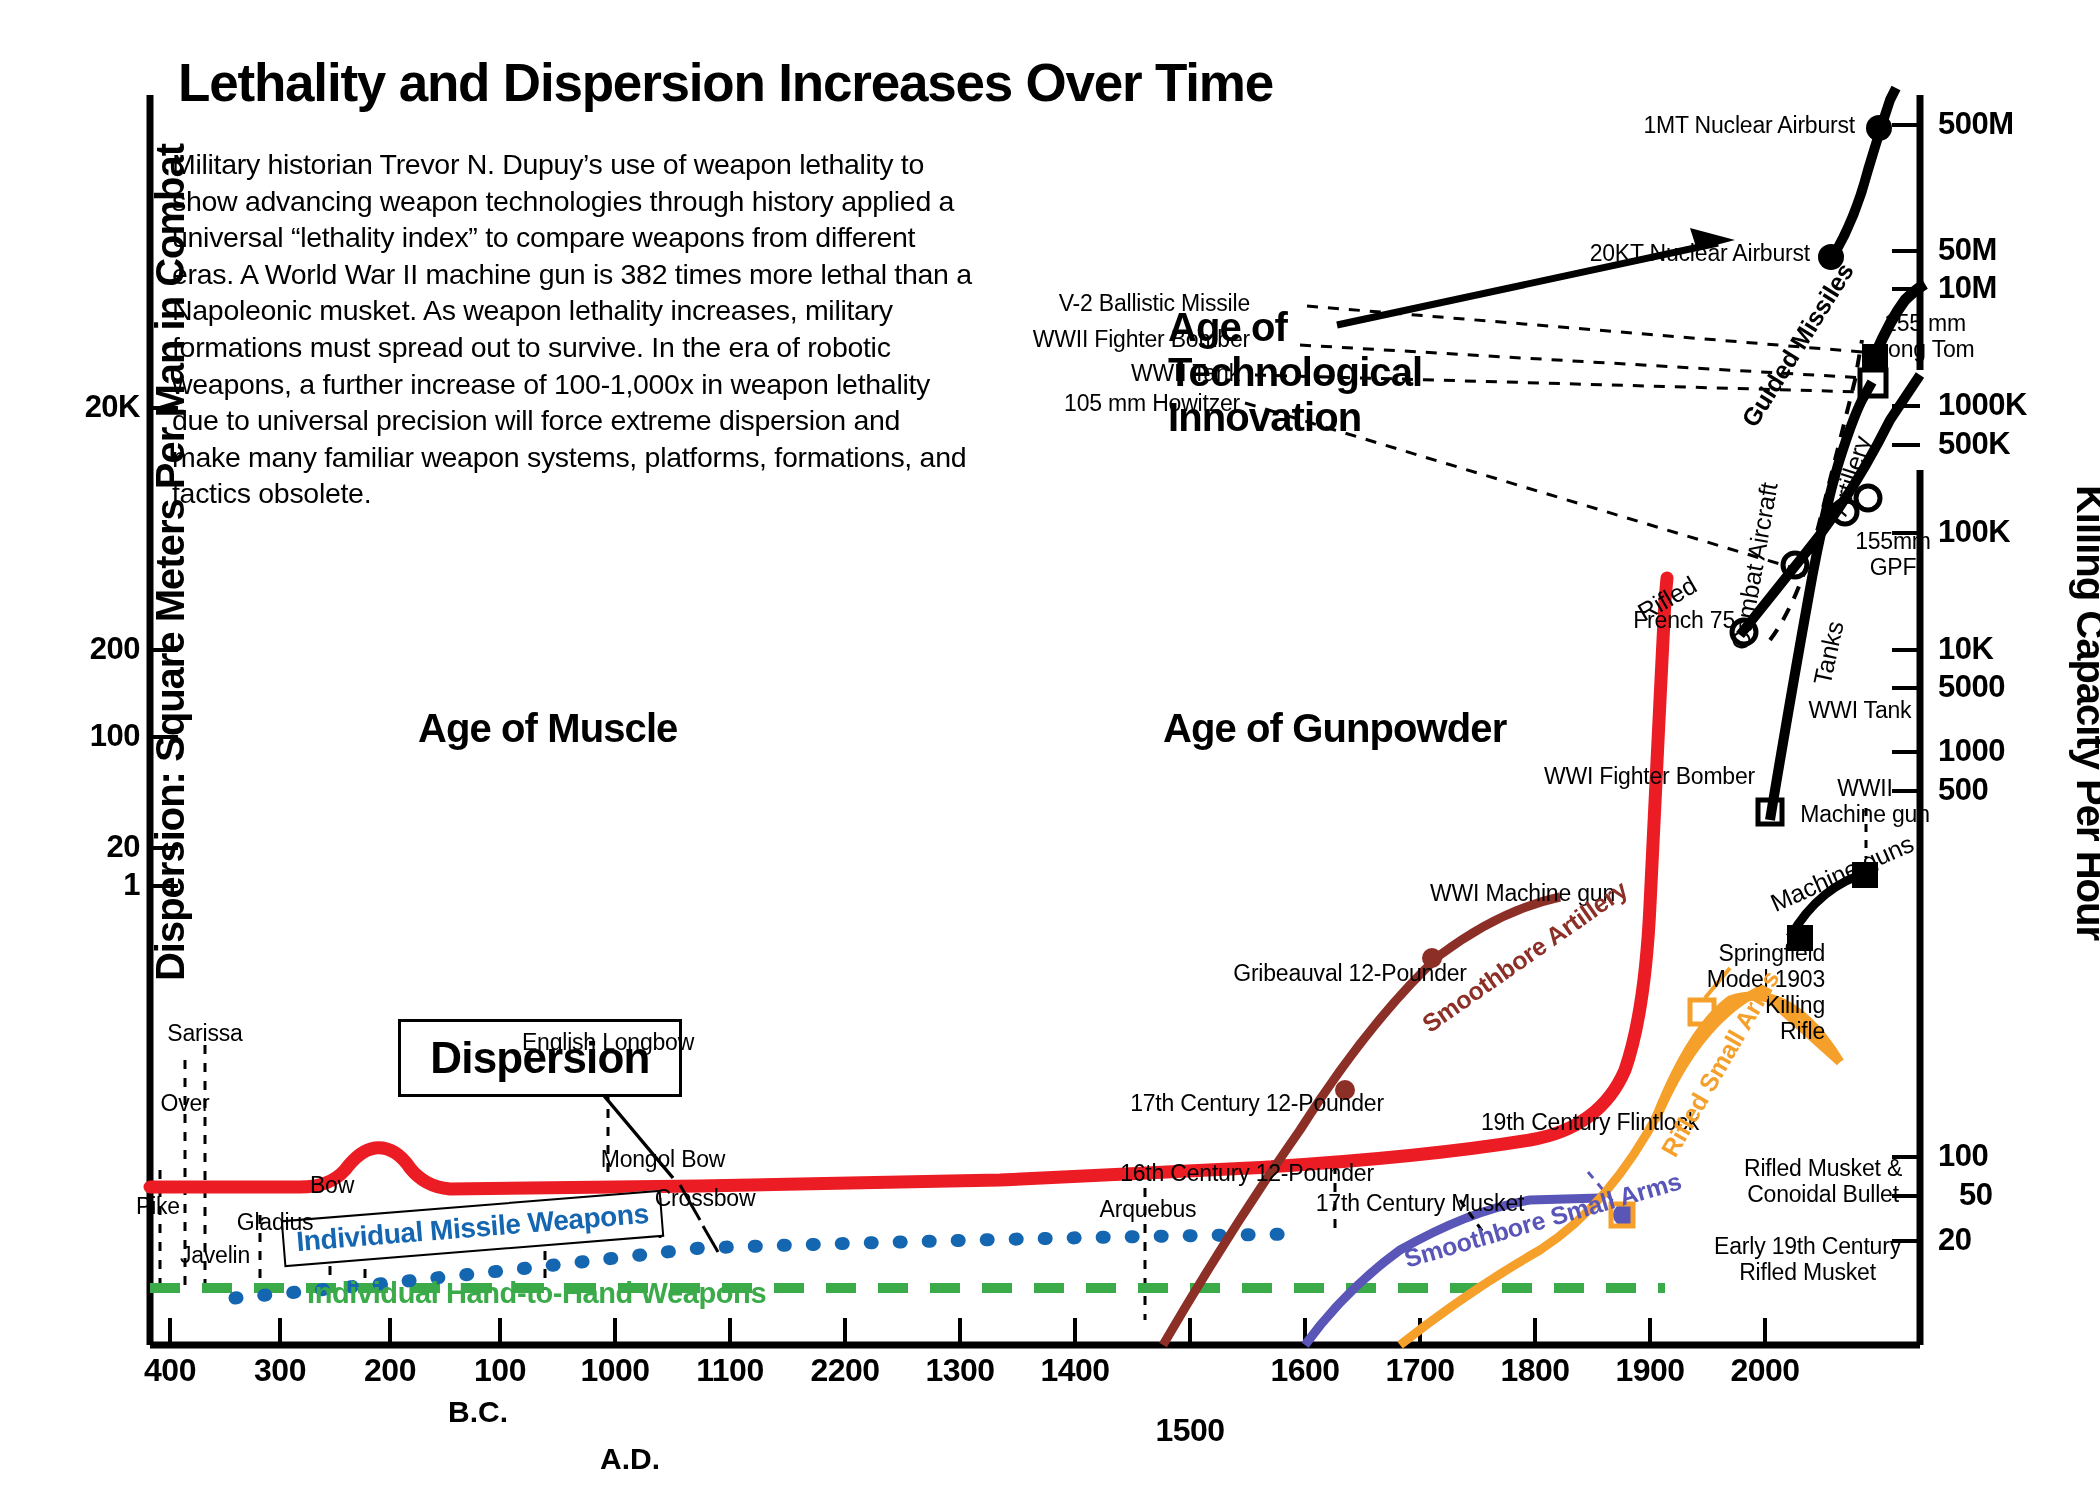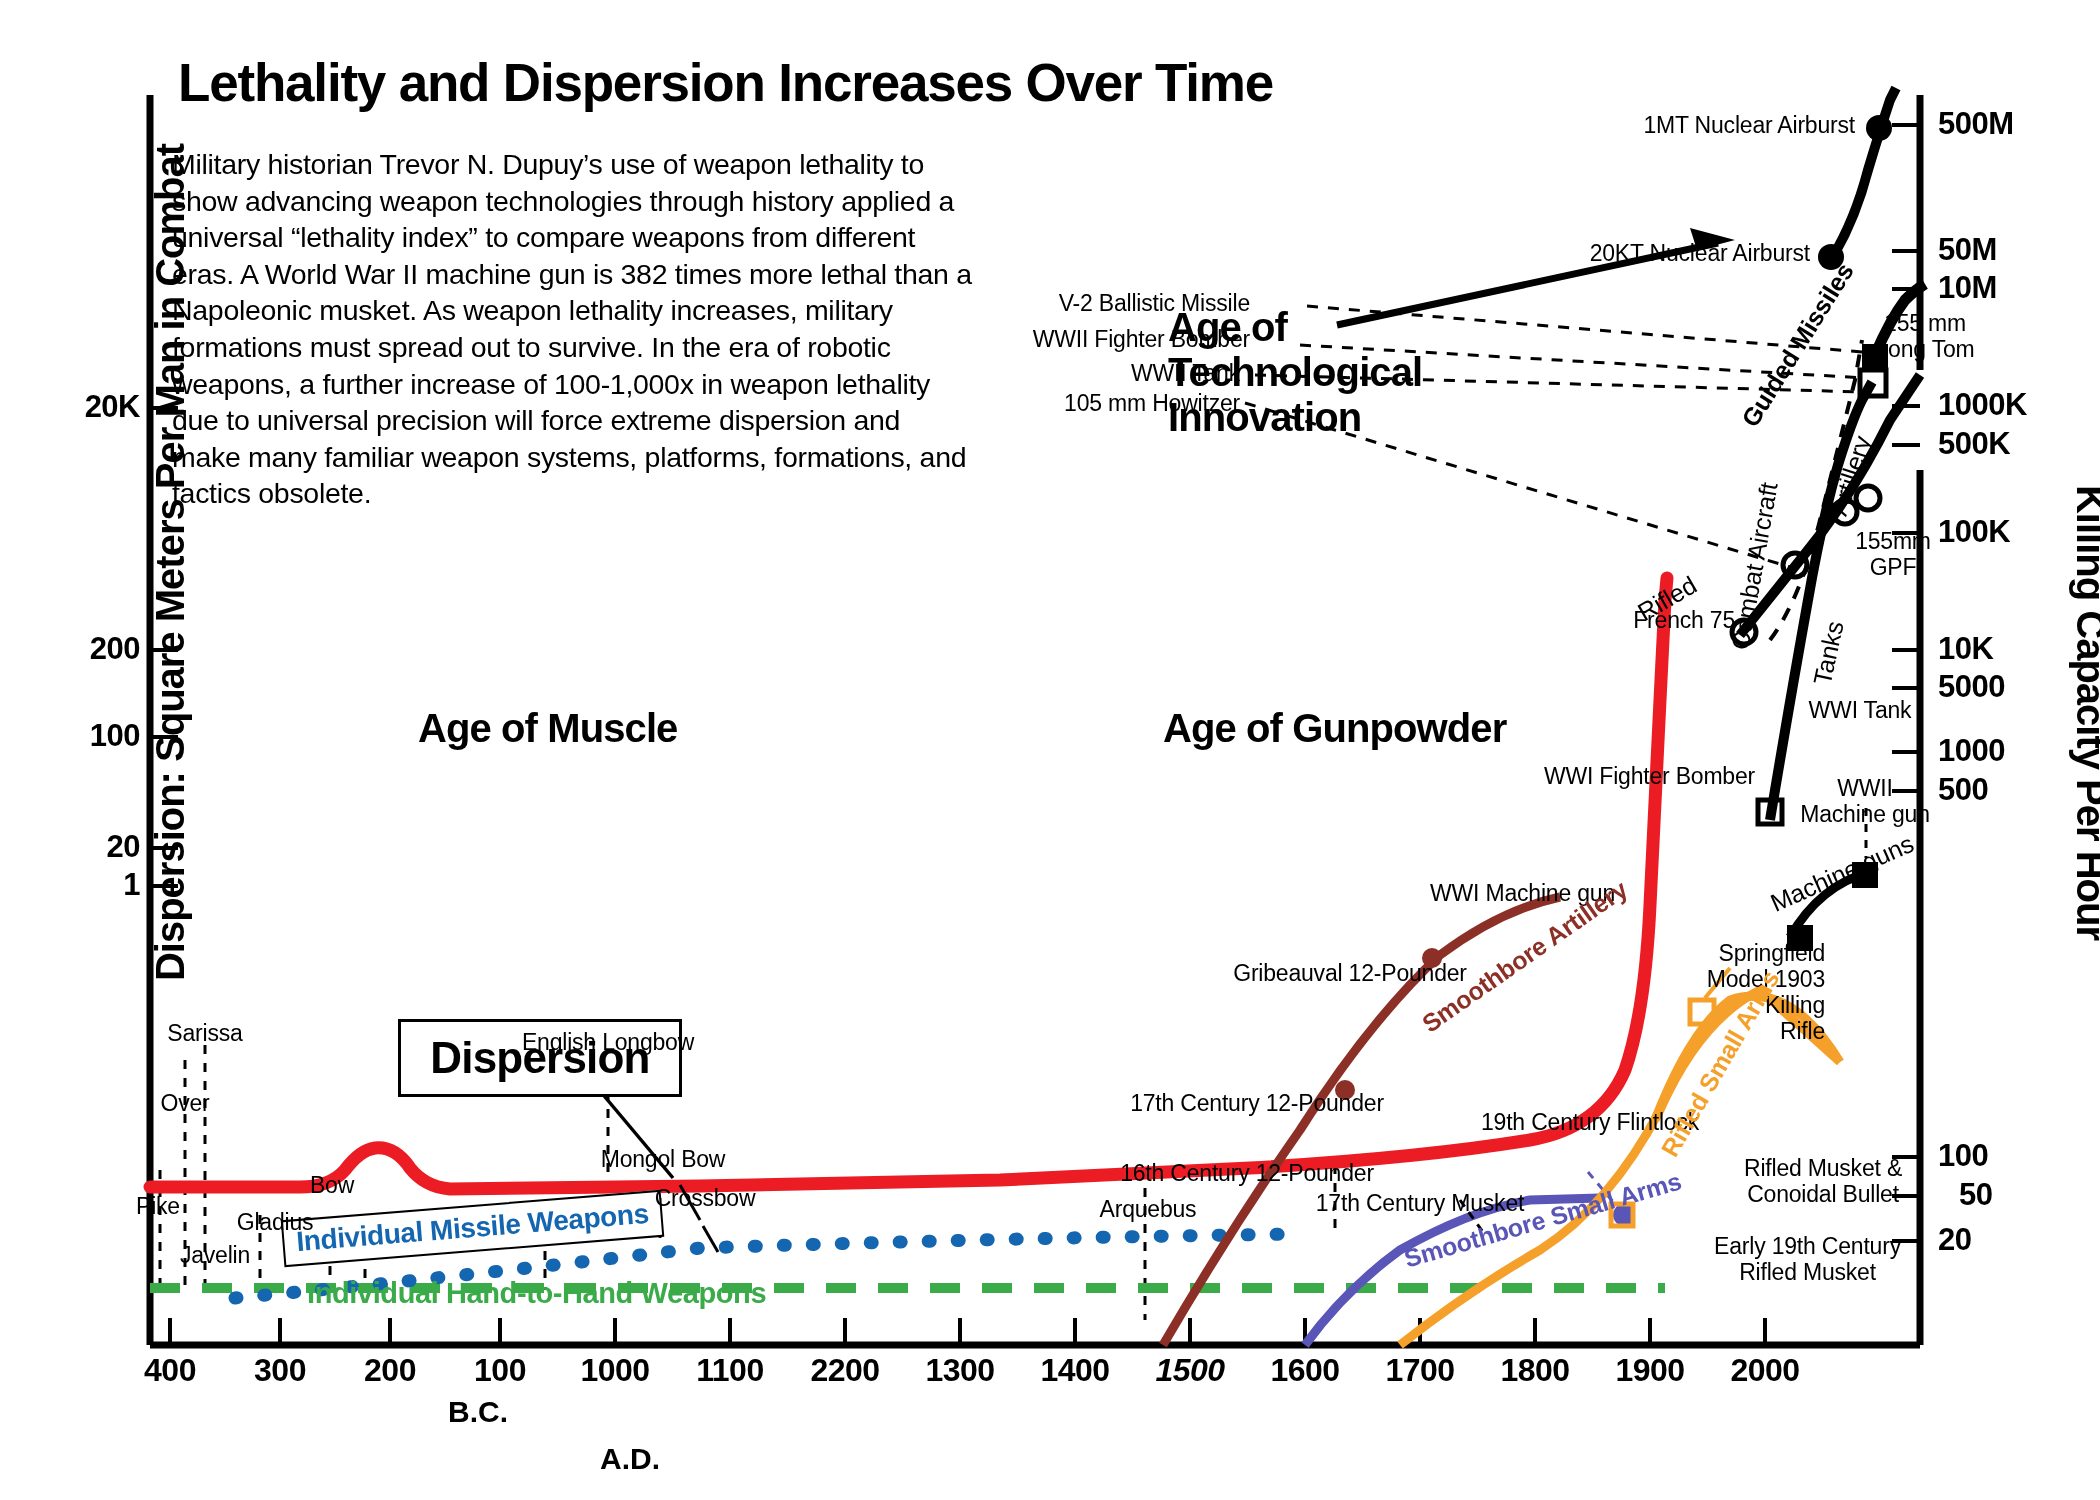--- a/index.html
+++ b/index.html
@@ -205,21 +205,21 @@
 
   <div class="abs xtick" style="left:110px;top:1352px;">400</div>
   <div class="abs xtick" style="left:220px;top:1352px;">300</div>
   <div class="abs xtick" style="left:330px;top:1352px;">200</div>
   <div class="abs xtick" style="left:440px;top:1352px;">100</div>
   <div class="abs xtick" style="left:555px;top:1352px;">1000</div>
   <div class="abs xtick" style="left:670px;top:1352px;">1100</div>
   <div class="abs xtick" style="left:785px;top:1352px;">2200</div>
   <div class="abs xtick" style="left:900px;top:1352px;">1300</div>
   <div class="abs xtick" style="left:1015px;top:1352px;">1400</div>
-  <div class="abs xtick" style="left:1130px;top:1352px;font-style:italic;">1500</div>
+  <div class="abs xtick" style="left:1130px;top:1412px;">1500</div>
   <div class="abs xtick" style="left:1245px;top:1352px;">1600</div>
   <div class="abs xtick" style="left:1360px;top:1352px;">1700</div>
   <div class="abs xtick" style="left:1475px;top:1352px;">1800</div>
   <div class="abs xtick" style="left:1590px;top:1352px;">1900</div>
   <div class="abs xtick" style="left:1705px;top:1352px;">2000</div>
 
   <div class="abs era-bc" style="left:448px;top:1395px;">B.C.</div>
   <div class="abs era-bc" style="left:556px;top:1442px;margin-left:44px;">A.D.</div>
 
   <div class="abs era-big" style="left:418px;top:706px;">Age of Muscle</div>

